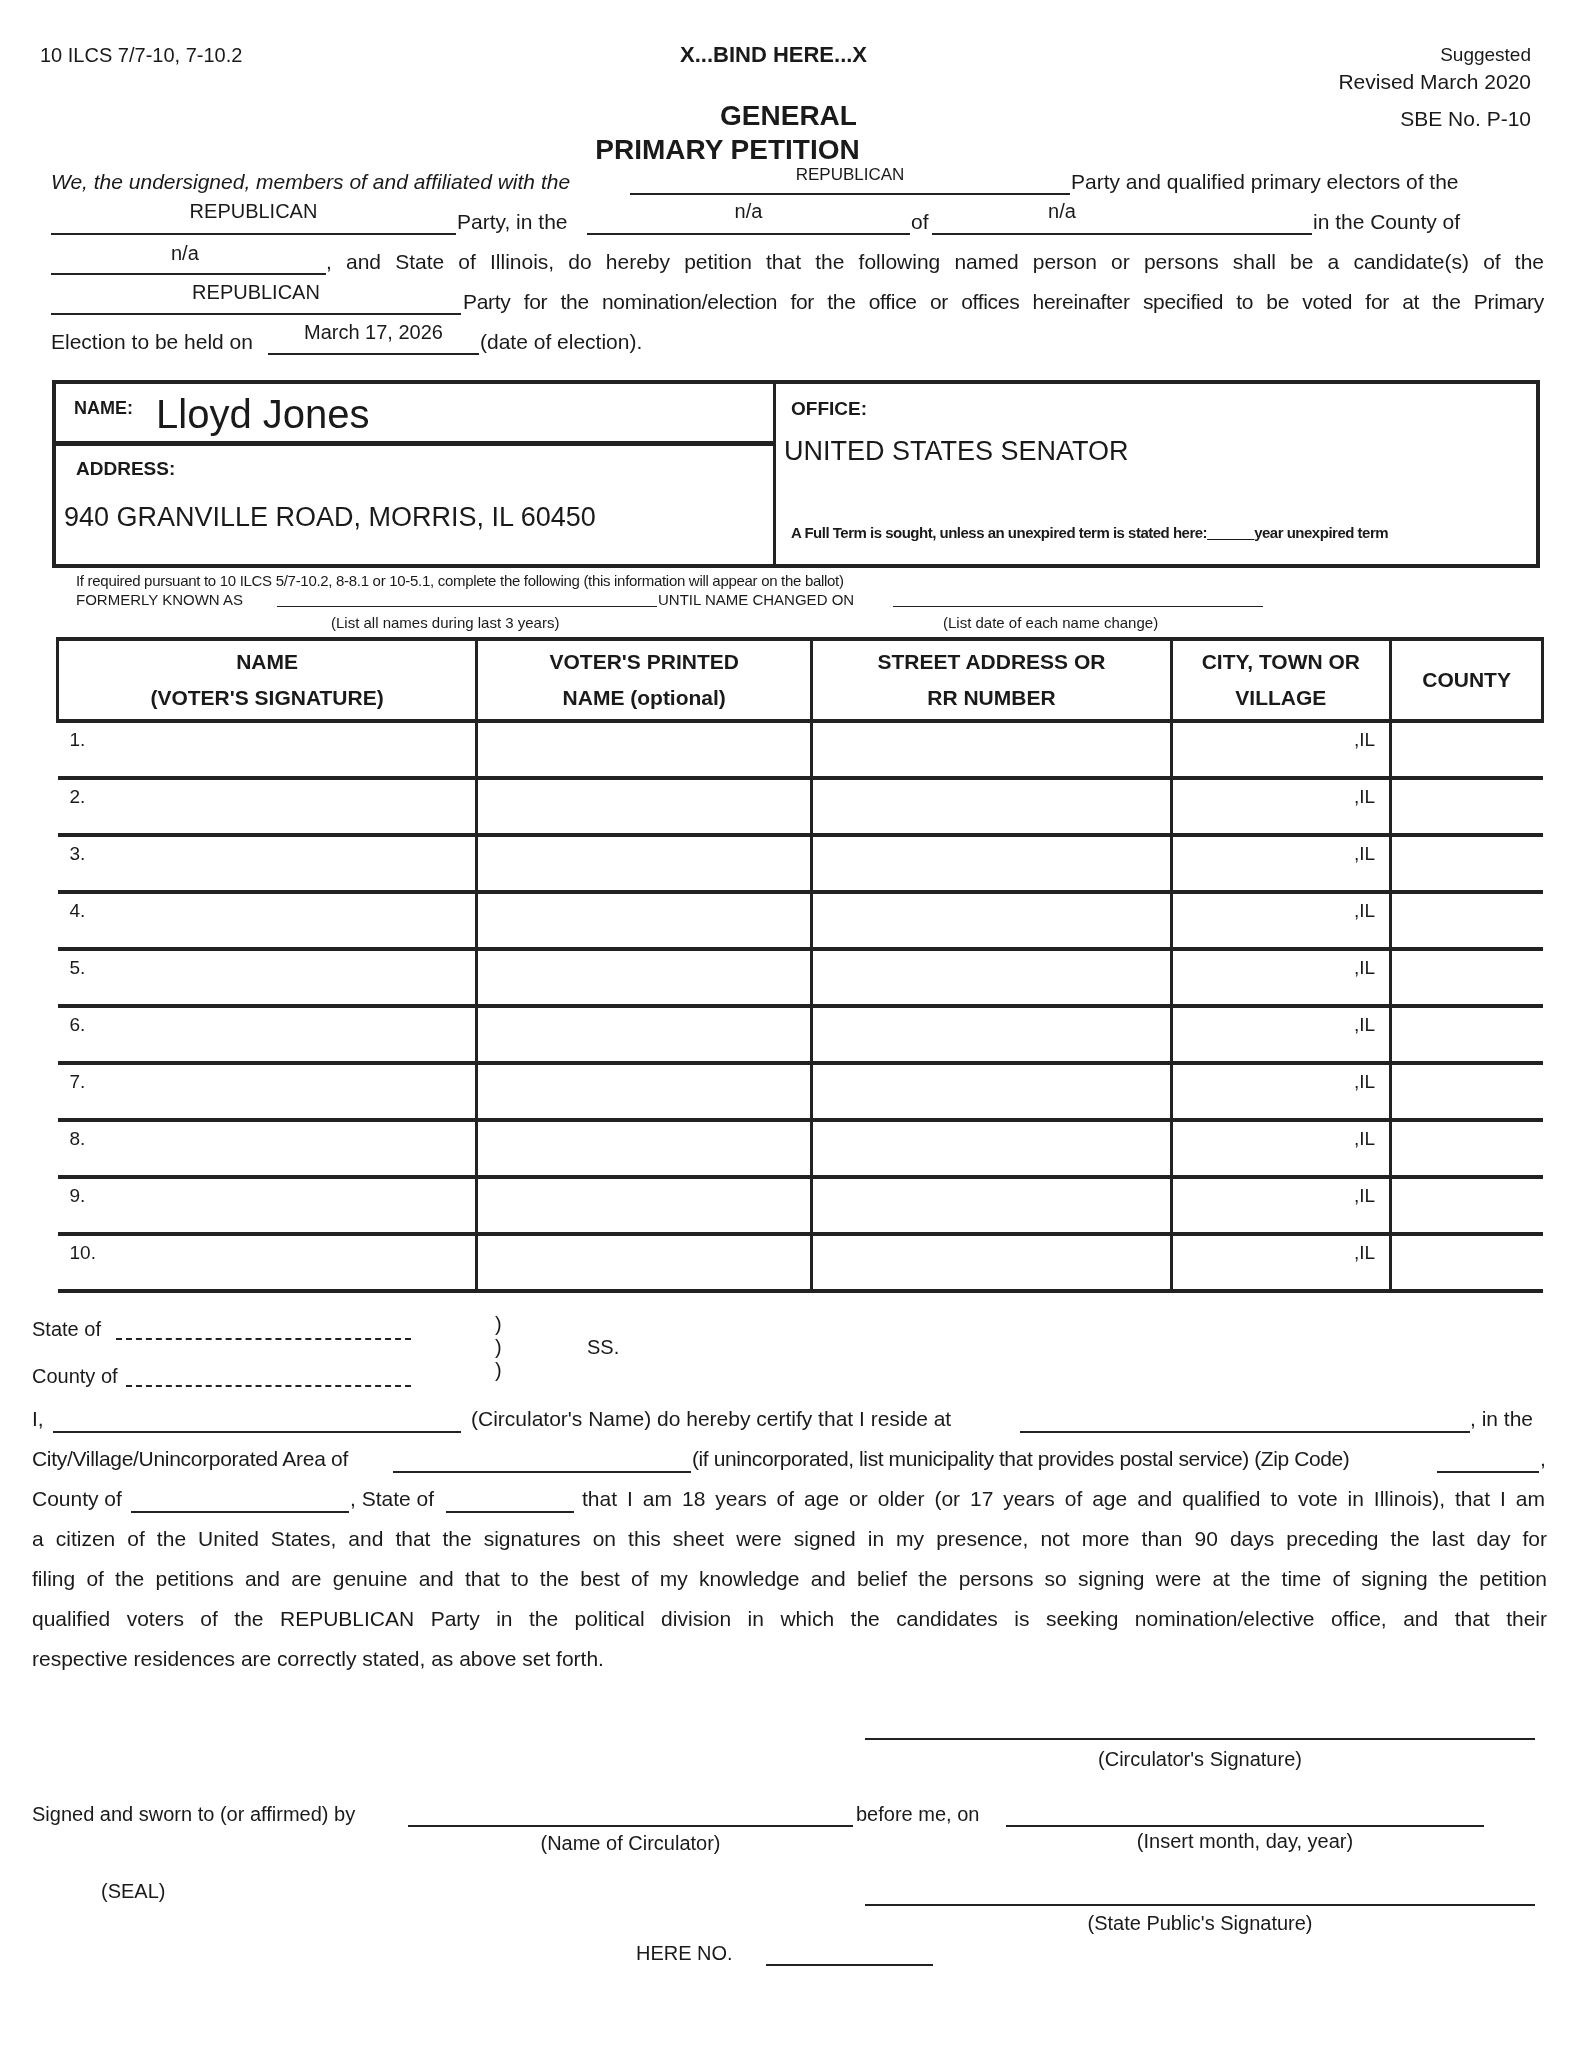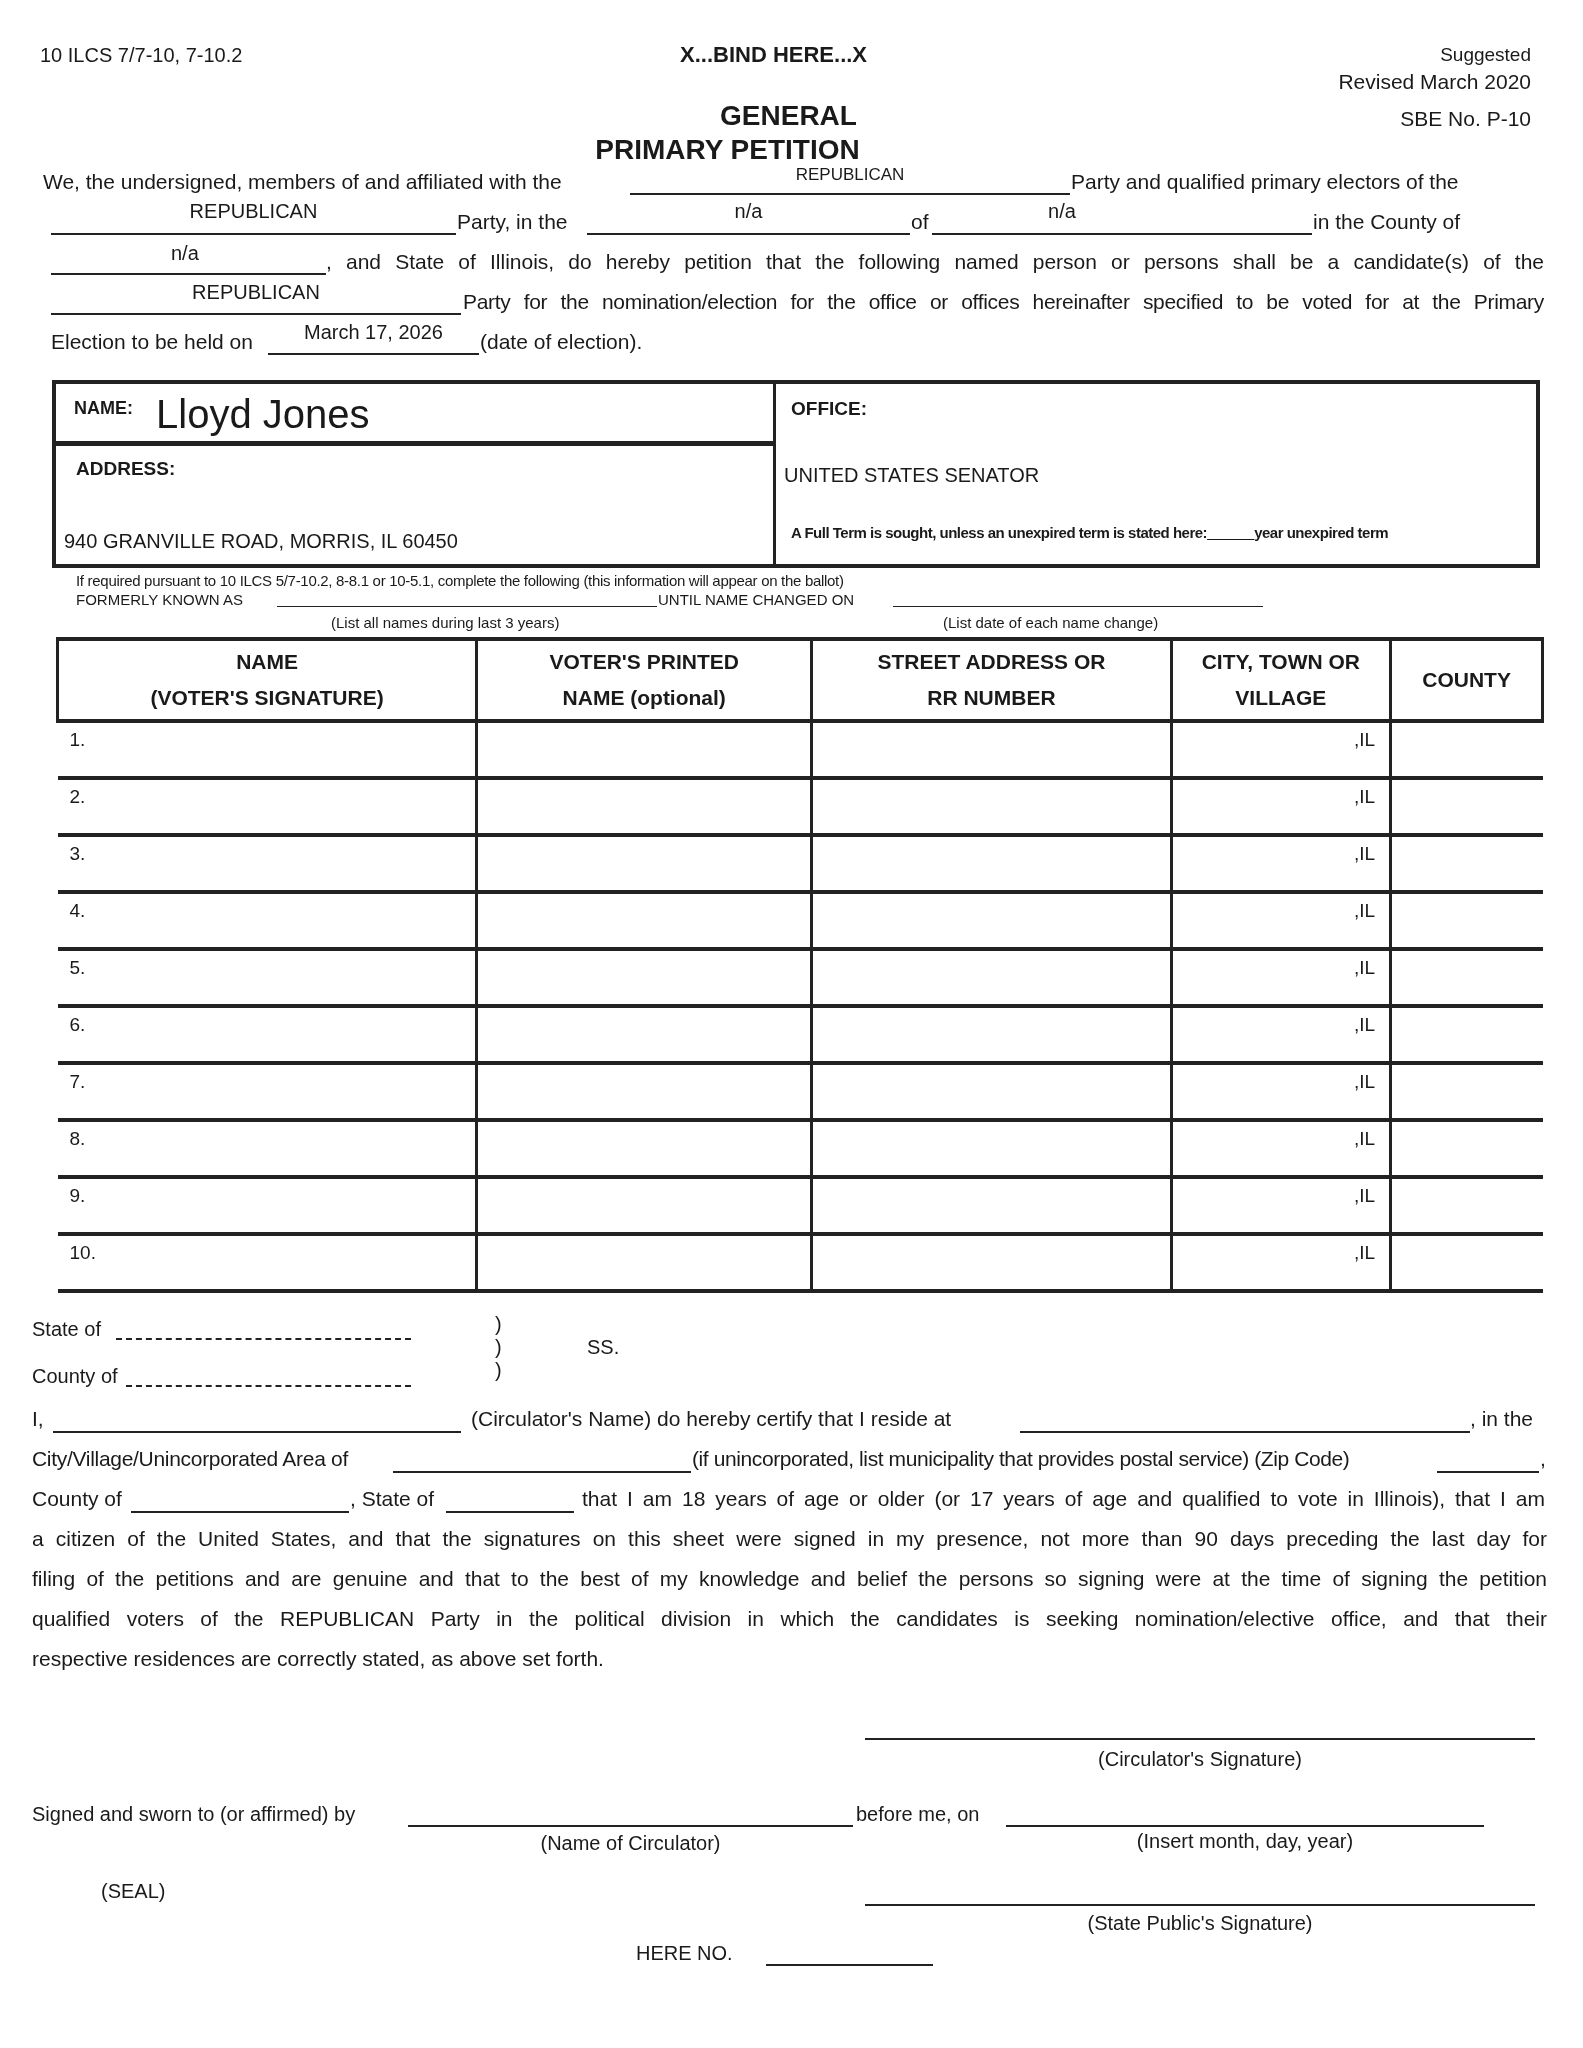--- a/index.html
+++ b/index.html
@@ -22,21 +22,21 @@
   #title2 { left: 0; width: 1461px; text-align: center; top: 134px; font-size: 28px; font-weight: bold; padding-left: 20px; }
   #title2 span { position: relative; left: -13px; }
 
   
   #cand-box { left: 52px; top: 380px; width: 1488px; height: 188px; border: 4px solid #222; }
   #name-cell { position: absolute; left: 0; top: 0; width: 720px; height: 62px; border-right: 3px solid #222; border-bottom: 5px solid #222; }
   #addr-cell { position: absolute; left: 0; top: 62px; width: 720px; height: 118px; border-right: 3px solid #222; }
   #office-cell { position: absolute; left: 720px; top: 0; right: 0; bottom: 0; }
   .lbl-small { position: absolute; font-size: 19px; font-weight: bold; }
   .big-val { position: absolute; font-size: 40px; }
-  .mid-val { position: absolute; font-size: 20px; margin-top: 28px; }
+  .mid-val { position: absolute; font-size: 27px; }
 
   
   .note { position: absolute; font-size: 15px; }
 
   
   #sig-table { position: absolute; left: 56px; top: 637px; width: 1488px; border-collapse: collapse; }
   #sig-table th { border: 3px solid #222; border-top: 4px solid #222; border-bottom: 4px solid #222; font-size: 21px; font-weight: bold; height: 82px; line-height: 36px; vertical-align: middle; }
   #sig-table td { border-left: 3px solid #222; border-right: 3px solid #222; border-bottom: 4px solid #222; height: 57px; vertical-align: top; font-size: 19px; padding-top: 6px; }
   #sig-table td.num { padding-left: 12px; border-left: none; }
   #sig-table td.city { text-align: right; padding-right: 14px; }
@@ -55,21 +55,21 @@
 <div class="abs" id="hdr-left">10 ILCS 7/7-10, 7-10.2</div>
 <div class="abs" id="hdr-bind">X...BIND HERE...X</div>
 <div class="abs" id="hdr-sugg">Suggested</div>
 <div class="abs" id="hdr-rev">Revised March 2020</div>
 <div class="abs" id="hdr-sbe">SBE No. P-10</div>
 <div class="abs" id="title1"><span>GENERAL</span></div>
 <div class="abs" id="title2"><span>PRIMARY PETITION</span></div>
 
 <div>
 
-  <div class="abs t21" style="left:43px;top:170px;">We, the undersigned, members of and affiliated with the</div>
+  <div class="abs t21" style="left:51px;top:170px;font-style:italic;">We, the undersigned, members of and affiliated with the</div>
   <div class="line" style="left:630px;top:170px;width:440px;height:25px;"></div>
   <div class="fill" style="left:630px;top:165px;width:440px;font-size:17px;">REPUBLICAN</div>
   <div class="abs t21" style="left:1071px;top:170px;">Party  and  qualified primary  electors  of the</div>
 
   <div class="line" style="left:51px;top:210px;width:405px;height:25px;"></div>
   <div class="fill" style="left:51px;top:200px;width:405px;">REPUBLICAN</div>
   <div class="abs t21" style="left:457px;top:210px;">Party,  in the</div>
   <div class="line" style="left:587px;top:210px;width:323px;height:25px;"></div>
   <div class="fill" style="left:587px;top:200px;width:323px;">n/a</div>
   <div class="abs t21" style="left:911px;top:210px;text-align:center;">of</div>

